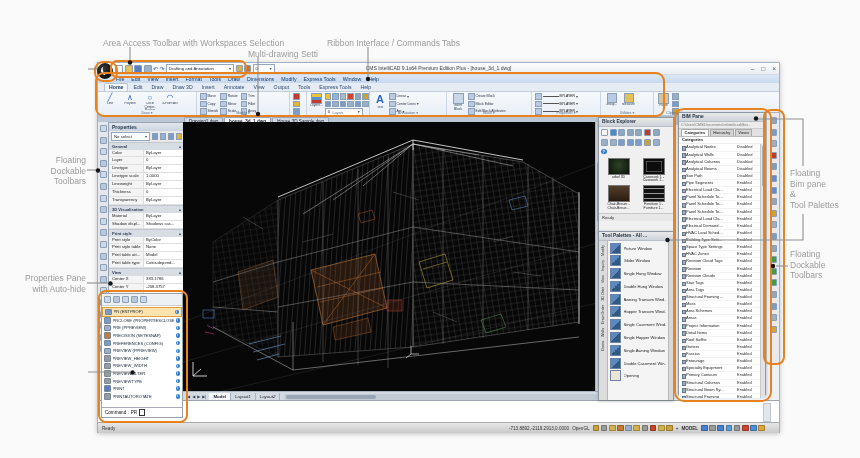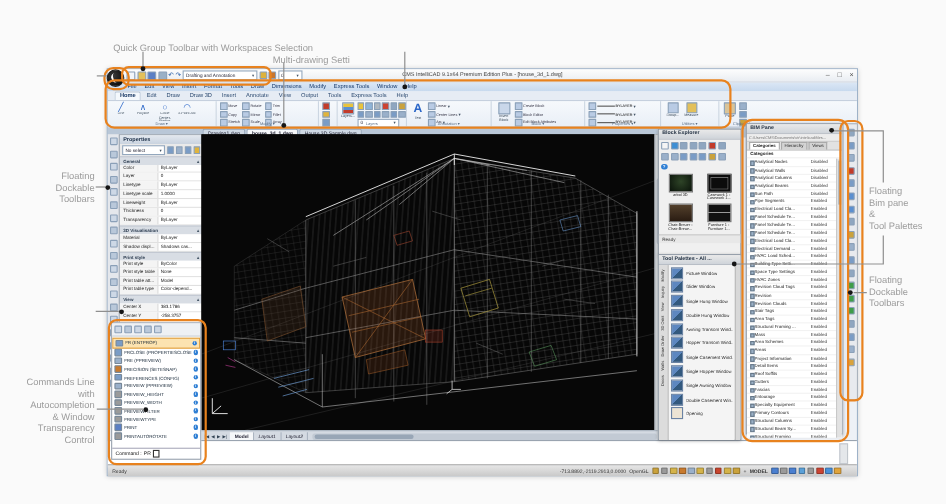--- a/index.html
+++ b/index.html
@@ -119,31 +119,28 @@
   .cmdrow .cl{flex:1;overflow:hidden}
   .cmdrow .qcirc{width:4.5px;height:4.5px;line-height:4.5px;font-size:3.4px}
   .cmdinput{height:9px;border-top:1px solid #aab;display:flex;align-items:center;font-size:4.6px;padding-left:3px;gap:2px;color:#111}
   .caret{width:3.5px;height:5.5px;border:0.6px solid #333}
 </style>
 </head>
 <body>
 
 <div class="stage">
 
-  <div class="ann" style="left:103px;top:38px;width:230px">Quick Group Toolbar with Workspaces Selection</div>
+  <div class="ann" style="left:103px;top:38px;width:230px">Area Access Toolbar with Workspaces Selection</div>
   <div class="ann" style="left:248px;top:49px;width:110px">Multi-drawing Setti</div>
+  <div class="ann" style="left:327px;top:38px;width:180px">Ribbon Interface / Commands Tabs</div>
   <div class="ann r" style="left:18px;top:155px;width:68px">Floating
 Dockable
 Toolbars</div>
-  <div class="ann r" style="left:6px;top:342px;width:80px">Commands Line
-with
-Autocompletion
-&amp; Window
-Transparency
-Control</div>
+  <div class="ann r" style="left:8px;top:273px;width:78px">Properties Pane
+with Auto-hide</div>
   <div class="ann" style="left:790px;top:168px;width:66px">Floating
 Bim pane
 &amp;
 Tool Palettes</div>
   <div class="ann" style="left:790px;top:249px;width:60px">Floating
 Dockable
 Toolbars</div>
 
   <svg class="overlay" width="860" height="458">
     <g stroke="#8f8f8f" stroke-width="1.1" fill="none">

